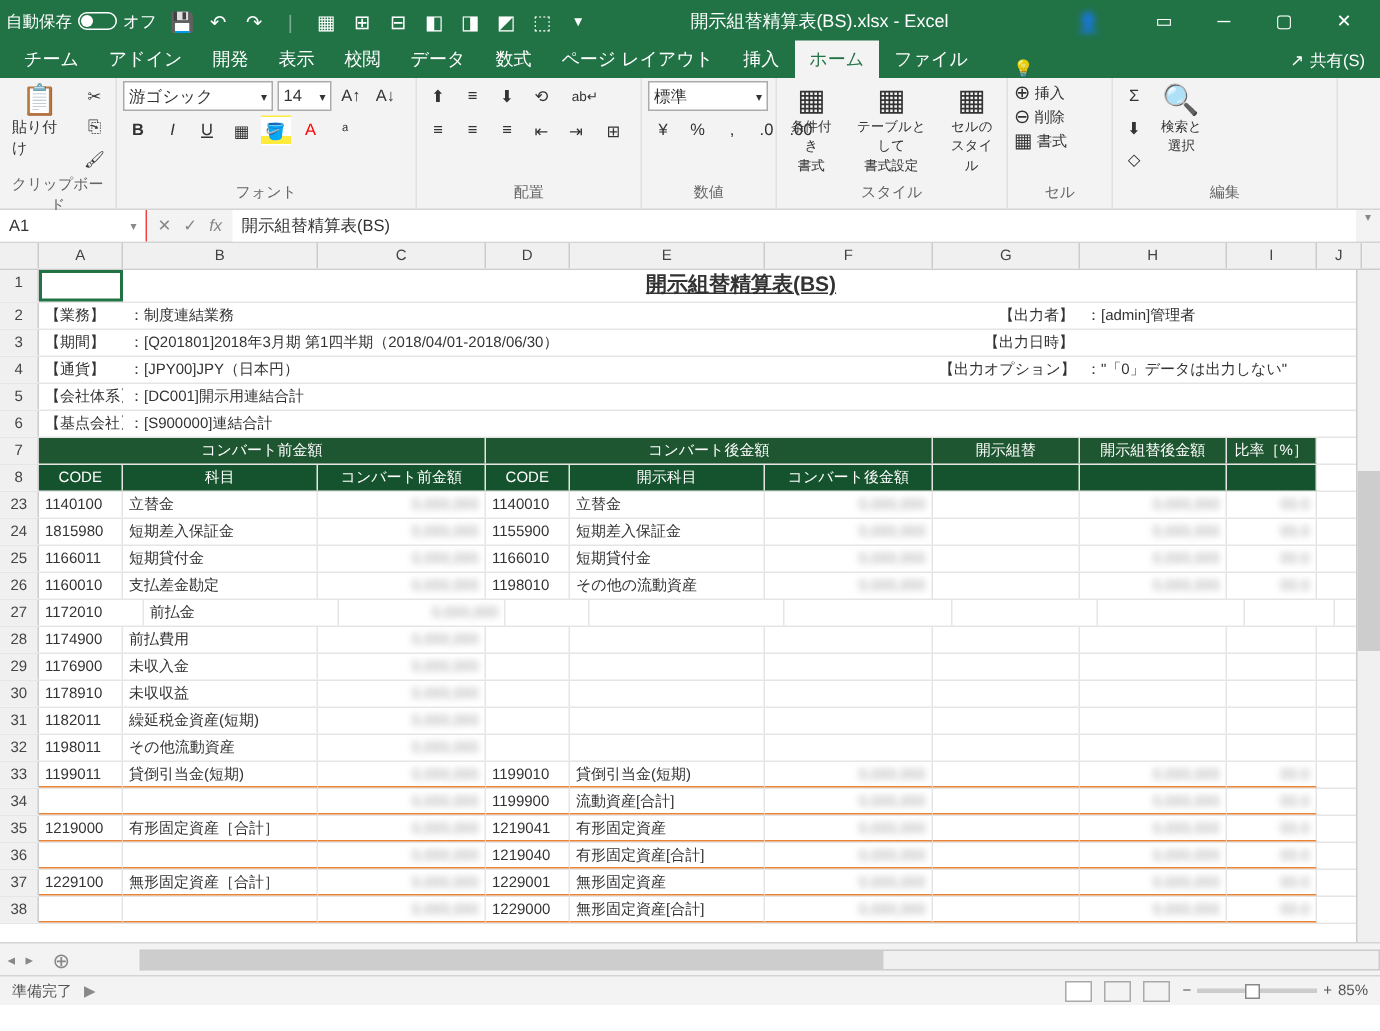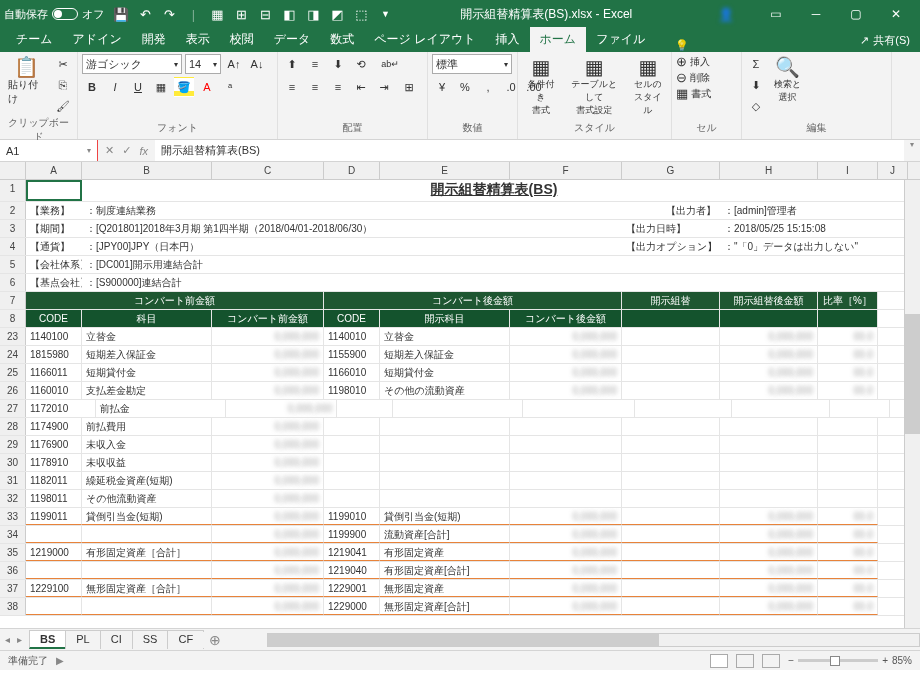--- a/index.html
+++ b/index.html
@@ -305,22 +305,21 @@
         <div class="rowhead">2</div>
         <div class="cell" style="width:56px;border-right:none">【業務】</div>
         <div class="cell" style="width:540px;border-right:none">：制度連結業務</div>
         <div class="cell" style="width:98px;text-align:right;border-right:none">【出力者】</div>
         <div class="cell" style="width:188px;border-right:none">：[admin]管理者</div>
       </div>
       <div class="row">
         <div class="rowhead">3</div>
         <div class="cell" style="width:56px;border-right:none">【期間】</div>
         <div class="cell" style="width:540px;border-right:none">：[Q201801]2018年3月期 第1四半期（2018/04/01-2018/06/30）</div>
-        <div class="cell" style="width:98px;text-align:left;border-right:none">【出力日時】</div>
-        <div class="cell" style="width:188px;border-right:none">：2018/05/25 15:15:08</div>
+        <div class="cell" style="width:98px;text-align:right;border-right:none">【出力日時】</div>
       </div>
       <div class="row">
         <div class="rowhead">4</div>
         <div class="cell" style="width:56px;border-right:none">【通貨】</div>
         <div class="cell" style="width:540px;border-right:none">：[JPY00]JPY（日本円）</div>
         <div class="cell" style="width:98px;text-align:right;border-right:none">【出力オプション】</div>
         <div class="cell" style="width:188px;border-right:none">："「0」データは出力しない"</div>
       </div>
       <div class="row">
         <div class="rowhead">5</div>
@@ -568,27 +567,20 @@
   <div class="vscroll">
       <div class="vthumb"></div>
     </div>
 </div>
 
 <div class="sheettabs">
   <div class="navbtns">
     <span>◂</span>
     <span>▸</span>
   </div>
-  <div id="sheets" style="display:flex">
-      <div class="sheettab active">BS</div>
-      <div class="sheettab">PL</div>
-      <div class="sheettab">CI</div>
-      <div class="sheettab">SS</div>
-      <div class="sheettab">CF</div>
-    </div>
   <span class="sheettab add">⊕</span>
   <div class="hscroll">
       <div class="thumb"></div>
     </div>
 </div>
 
 <div class="statusbar">
   <span>準備完了</span>
   <span style="margin-left:8px;color:#888">▶</span>
   <div class="right">

